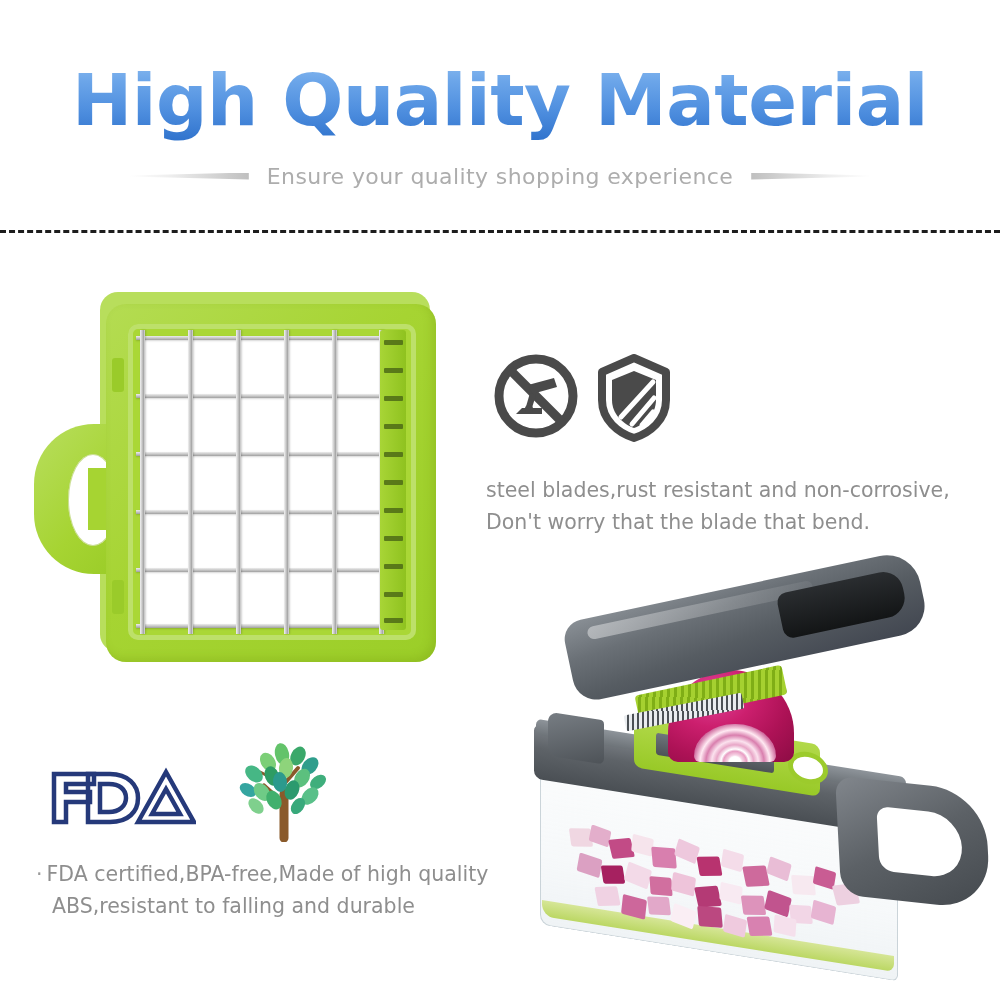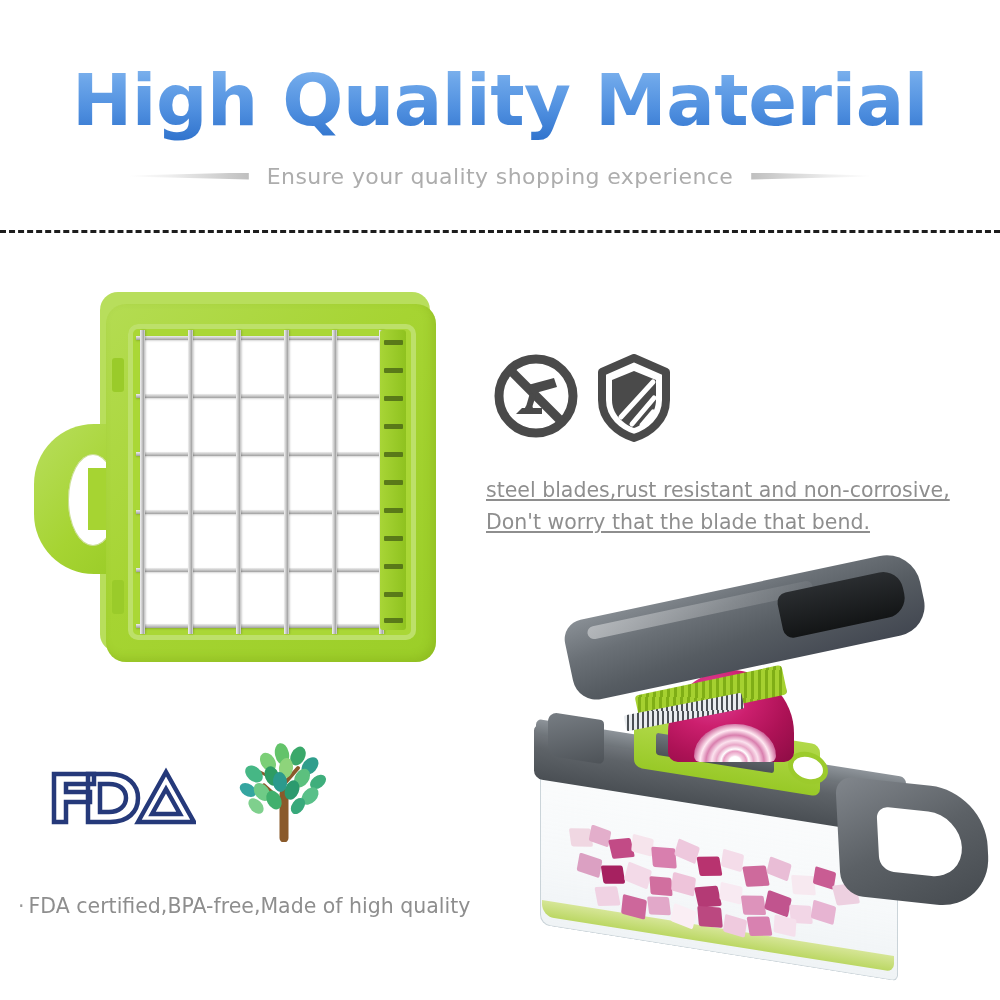--- a/index.html
+++ b/index.html
@@ -214,32 +214,31 @@
   .shield-icon  { position: absolute; left: 104px; top: 2px; }
 
   
   #blade-text {
     position: absolute;
     left: 470px; top: 474px;
     width: 520px;
   }
   #fda-text {
     position: absolute;
-    left: 18px; top: 858px;
+    left: 36px; top: 858px;
     width: 520px;
-    margin-top: 32px;
   }
   .feat-line {
     font-family: "DejaVu Sans", sans-serif;
     font-size: 20.5px;
     line-height: 32px;
     color: #8e8e8e;
     white-space: nowrap;
   }
-  .feat-line.indent { padding-left: 16px; text-decoration: underline; }
+  .feat-line.indent { padding-left: 16px; }
   .feat-bullet {
     color: #9a9a9a;
     margin-right: 4px;
   }
 
   
   #cert-icons {
     position: absolute;
     left: 48px; top: 742px;
     width: 300px; height: 100px;
@@ -574,20 +573,21 @@
         <ellipse cx="44" cy="58" rx="7" ry="10" fill="#41b06d" transform="rotate(-28 44 58)"></ellipse>
         <ellipse cx="26" cy="64" rx="6" ry="9" fill="#7fd08d" transform="rotate(-44 26 64)"></ellipse>
         <ellipse cx="68" cy="64" rx="6" ry="9" fill="#38a97b" transform="rotate(36 68 64)"></ellipse>
         <ellipse cx="50" cy="40" rx="7" ry="10" fill="#2c9a8d" transform="rotate(-6 50 40)"></ellipse>
       </g>
     </svg>
   </div>
 
   <div id="fda-text">
     <div class="feat-line"><span class="feat-bullet">·</span><span>FDA certified,BPA-free,Made of high quality</span></div>
+    <div class="feat-line indent">ABS,resistant to falling and durable</div>
   </div>
 
   <div id="chopper">
     <div class="tub"></div>
     <div class="tub-base"></div>
 
     <div class="dice-heap">
       <div class="dice" style="left:4px;  top:6px;  width:22px;height:18px;background:#f0d7e2;transform:rotate(-8deg);"></div>
       <div class="dice" style="left:24px; top:2px;  width:20px;height:17px;background:#e3aecb;transform:rotate(11deg);"></div>
       <div class="dice" style="left:44px; top:10px; width:23px;height:19px;background:#c24b86;transform:rotate(-14deg);"></div>

